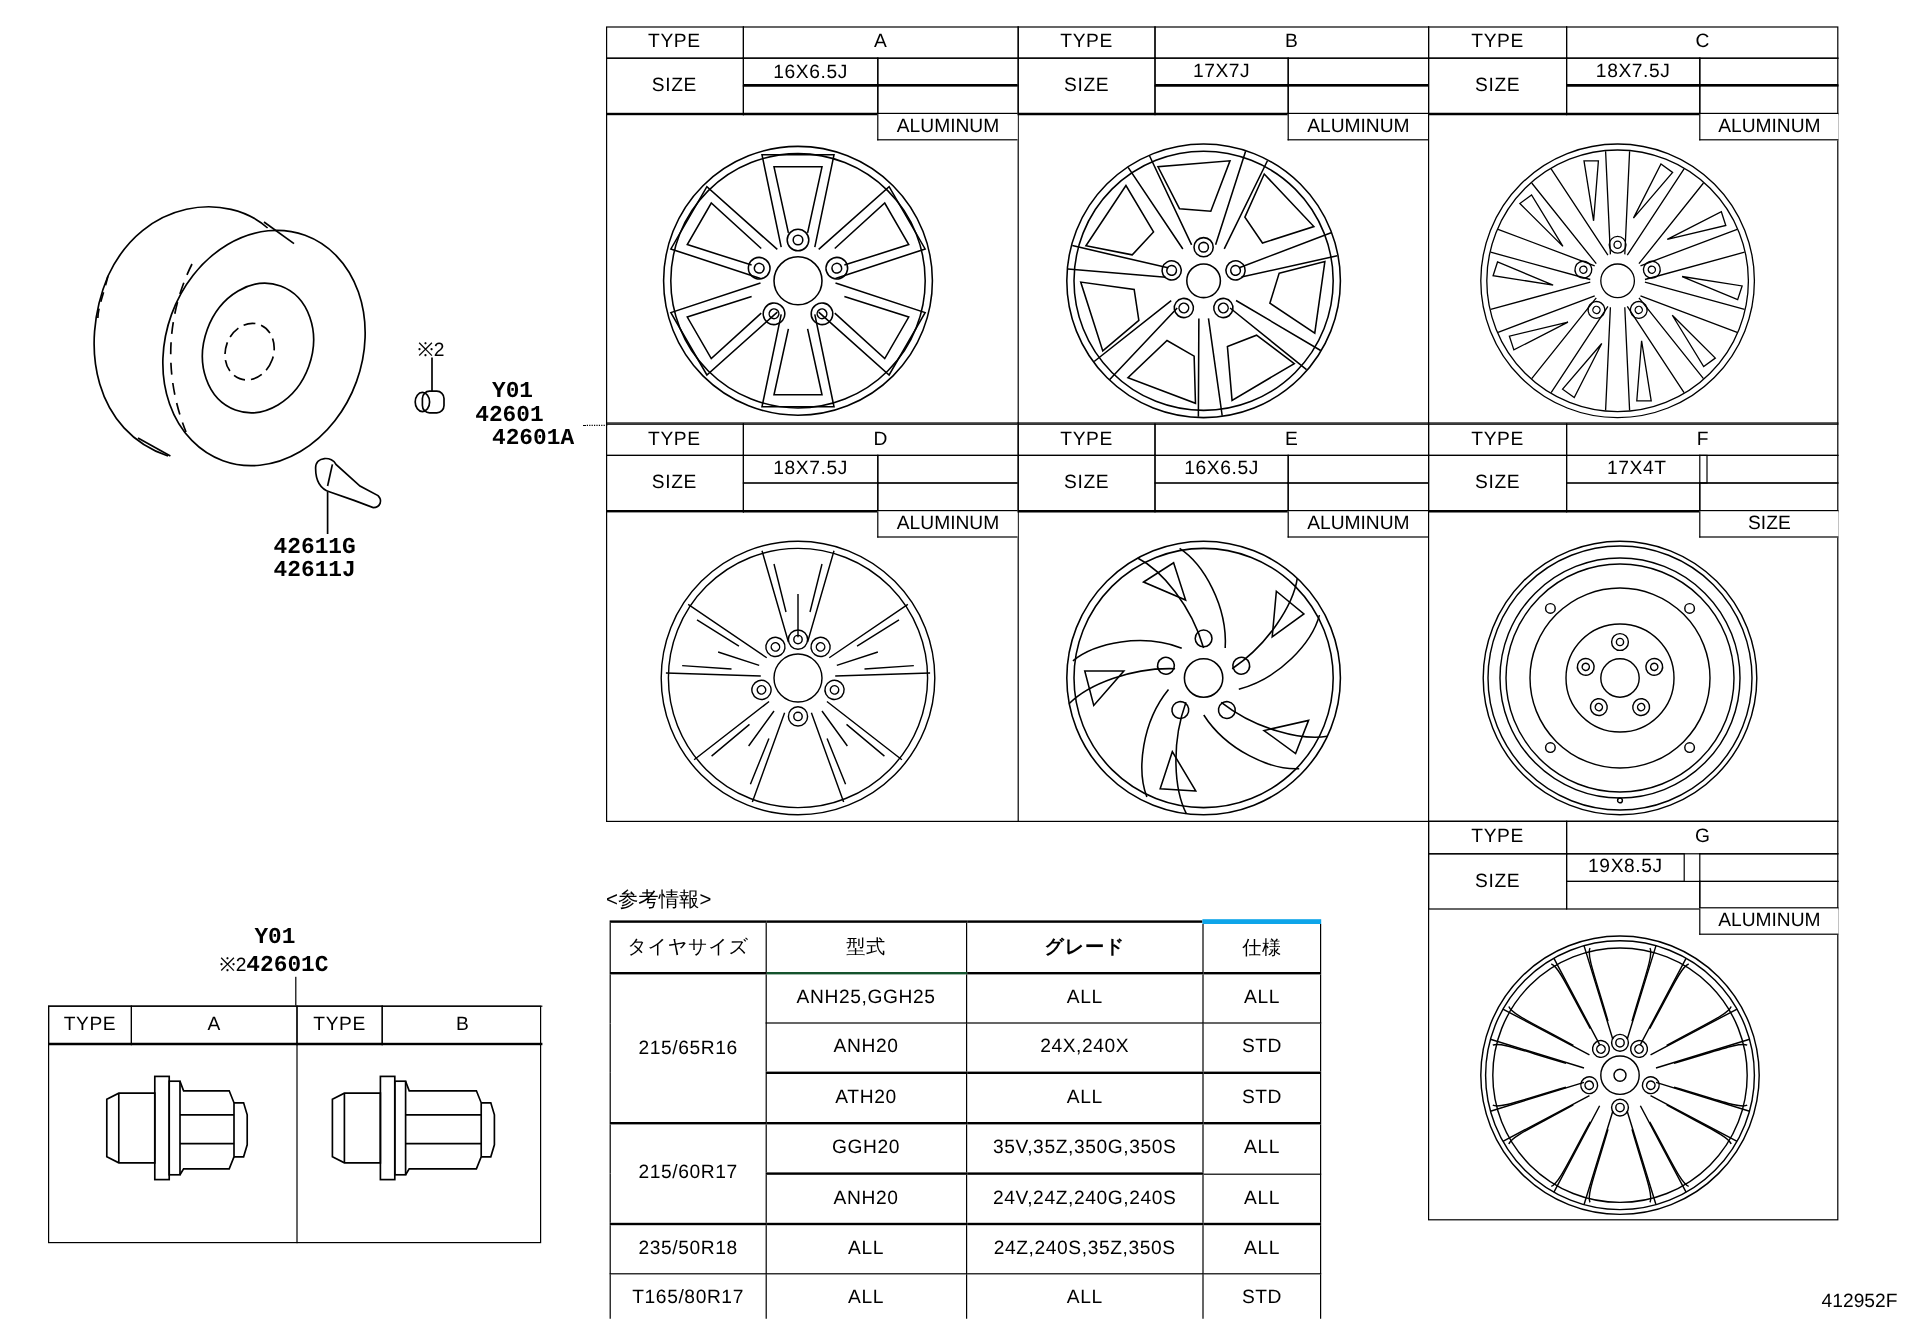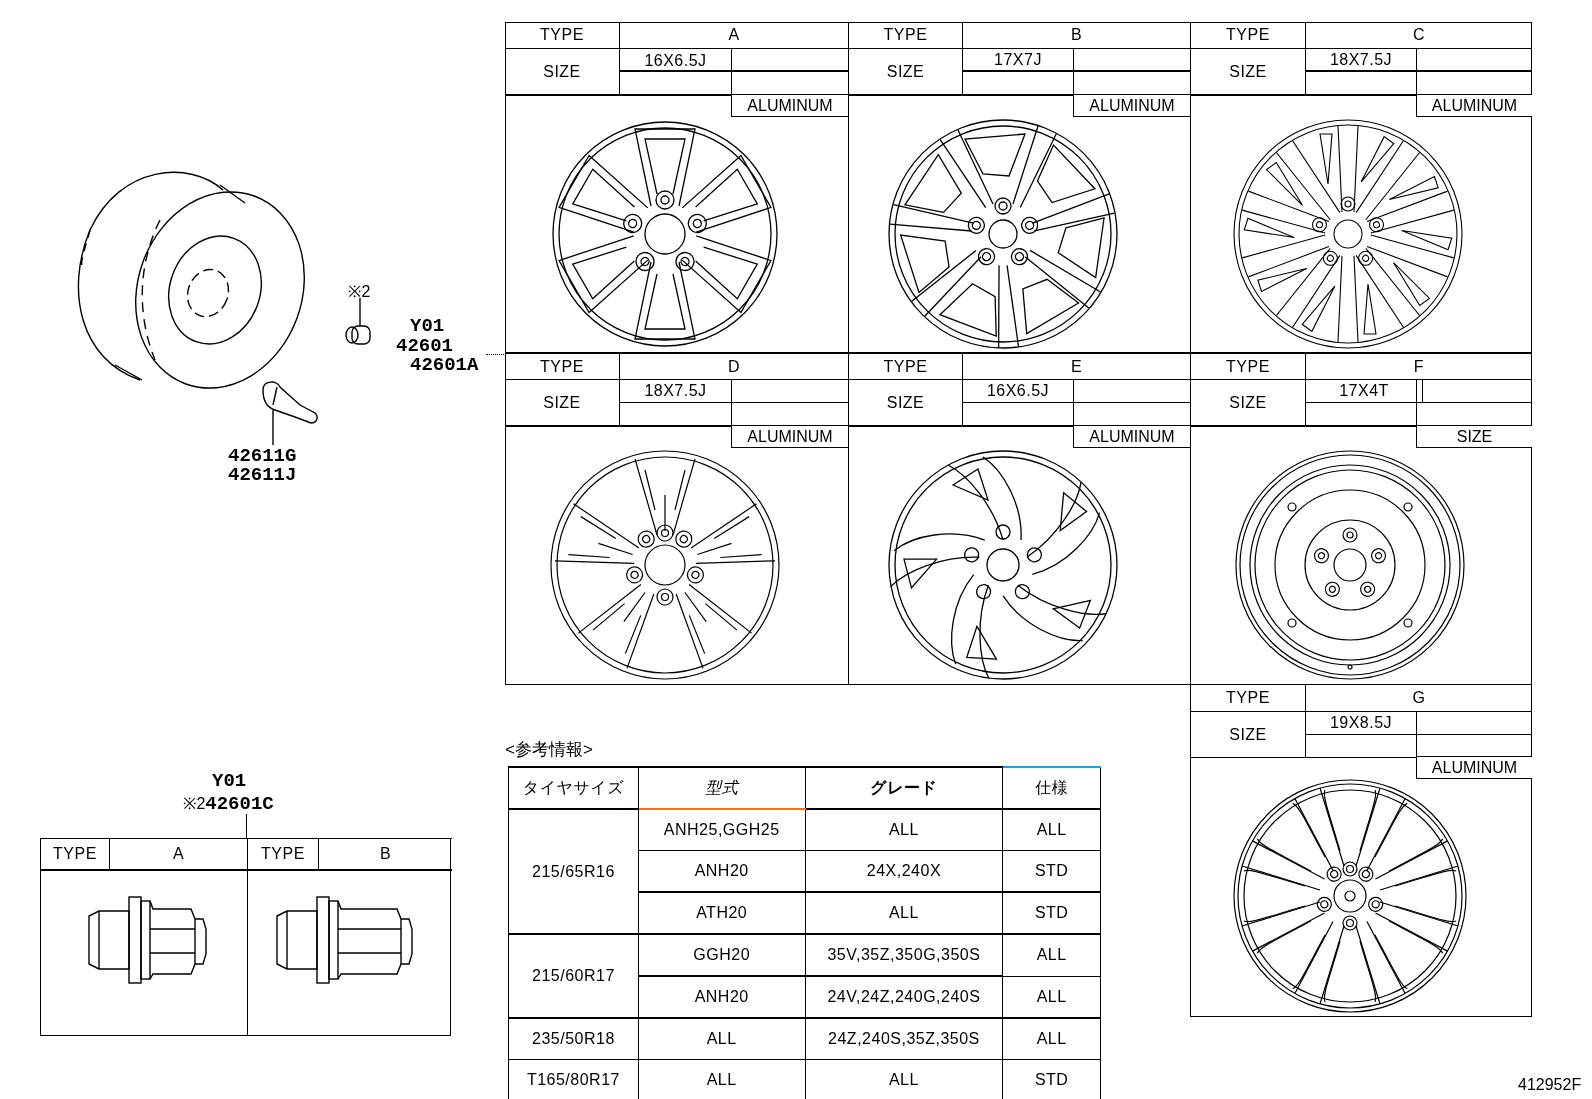--- a/index.html
+++ b/index.html
@@ -270,21 +270,21 @@
         <circle cx="58" cy="58" r="4"></circle>
       <circle cx="0" cy="102" r="2"></circle>
     </g>
   </svg>
 </div>
 
 <div class="panel" style="left:1190px;top:684px;width:342px;height:333px;box-sizing:border-box;">
   <div class="cell" style="left:0;top:0;width:116px;height:28px;">TYPE</div>
   <div class="cell" style="left:115px;top:0;width:227px;height:28px;border-right:none;">G</div>
   <div class="cell" style="left:0;top:27px;width:116px;height:47px;">SIZE</div>
-  <div class="cell" style="left:115px;top:27px;width:112px;height:24px;">19X8.5J</div>
+  <div class="cell" style="left:115px;top:27px;width:99px;height:24px;">19X8.5J</div>
   <div class="cell" style="left:226px;top:27px;width:116px;height:24px;border-right:none;"></div>
   <div class="cell" style="left:115px;top:50px;width:112px;height:24px;"></div>
   <div class="cell" style="left:226px;top:50px;width:116px;height:24px;border-right:none;border-bottom-width:2px;"></div>
   <div class="mat" style="left:226px;top:73px;width:116px;height:22px;border-right:none;">ALUMINUM</div>
   <svg style="left:40px;top:95px" width="240" height="235" viewBox="-120 -117 240 235">
     <g fill="none" stroke="#000" stroke-width="1.2">
       <circle r="116"></circle>
         <circle r="112"></circle>
         <circle r="106"></circle>
       <circle r="16"></circle>
@@ -317,23 +317,23 @@
 <table class="ref" style="left:508px;top:766px;width:593px;">
   <colgroup>
       <col style="width:130px">
       <col style="width:167px">
       <col style="width:198px">
       <col style="width:98px">
     </colgroup>
   <tbody>
       <tr style="border-bottom:2px solid #000;">
     <td style="border-top:2px solid #000;border-bottom:2px solid #000;">タイヤサイズ</td>
-    <td style="border-top:2px solid #000;border-bottom:2px solid #f97316;font-style:italic;">型式</td>
+    <td style="border-top:2px solid #000;border-bottom:2px solid #14532d;">型式</td>
     <td style="border-top:2px solid #000;border-bottom:2px solid #000;font-weight:bold;">グレード</td>
-    <td style="border-top:2px solid #0ea5e9;border-bottom:2px solid #000;">仕様</td>
+    <td style="border-top:4px solid #0ea5e9;border-bottom:2px solid #000;">仕様</td>
   </tr>
   <tr>
     <td rowspan="3">215/65R16</td>
     <td>ANH25,GGH25</td>
     <td>ALL</td>
     <td>ALL</td>
   </tr>
   <tr>
     <td>ANH20</td>
     <td>24X,240X</td>

